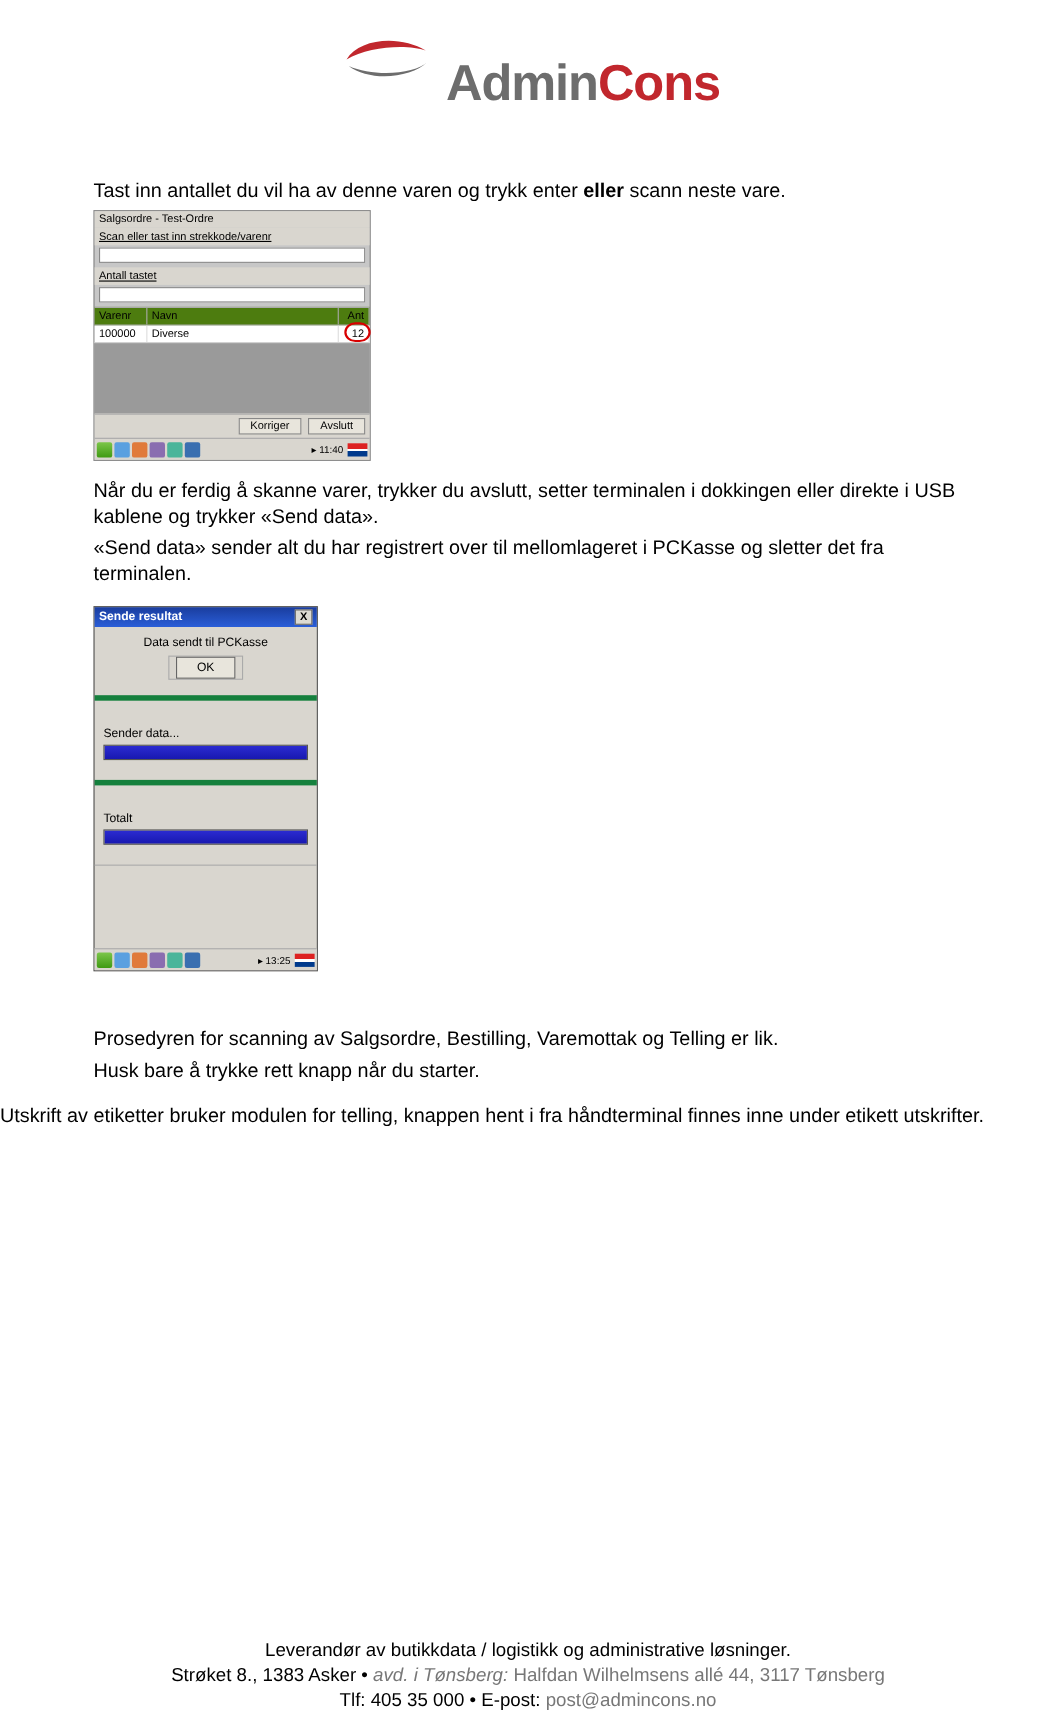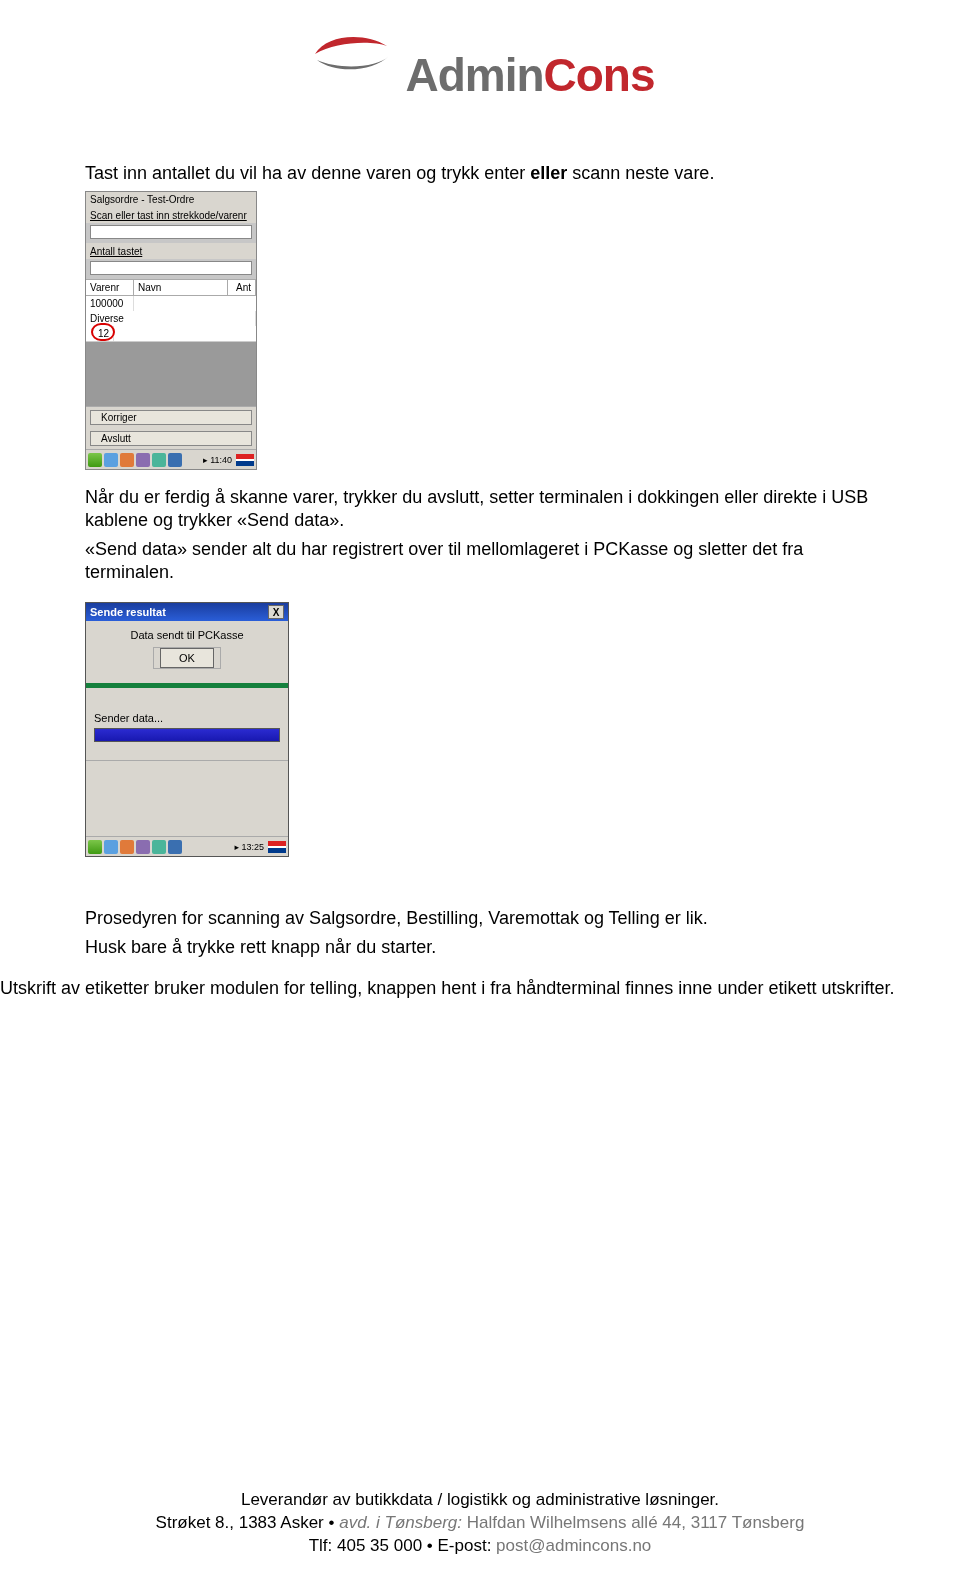--- a/index.html
+++ b/index.html
@@ -32,21 +32,21 @@
   .content {
     padding: 0 85px 0 85px;
   }
   .content-full {
     padding: 0 0 0 0;
   }
   p.para { margin: 0 0 6px 0; line-height: 1.28; }
 
   
   .win1 {
-    width: 172px;
+    width: 252px;
     background: #c7c7c7;
     border: 1px solid #888;
     font-family: Tahoma, sans-serif;
     font-size: 10px;
     color: #000;
     margin: 4px 0 16px 0;
   }
   .win1 .titlebar {
     background: #d9d6cf;
     padding: 2px 4px;
@@ -57,37 +57,36 @@
     text-decoration: underline;
   }
   .win1 .input {
     margin: 2px 4px 4px 4px;
     background: #fff;
     border: 1px solid #888;
     height: 14px;
   }
   .win1 .headers {
     display: flex;
-    background: #ffffff;
+    background: #4d7c0f;
     border-top: 1px solid #aaa;
     border-bottom: 1px solid #aaa;
     align-items: flex-end;
   }
   .win1 .headers div {
     padding: 2px 4px;
     border-right: 1px solid #aaa;
   }
   .win1 .col-varenr { width: 48px; }
   .win1 .col-navn { flex: 1; }
   .win1 .col-ant { width: 28px; text-align: right; border-right: none; }
   .win1 .datarow {
     display: flex;
     background: #fff;
     border-bottom: 1px solid #ccc;
-    flex-direction: column;
   }
   .win1 .datarow div {
     padding: 2px 4px;
     border-right: 1px solid #ddd;
   }
   .win1 .datarow .col-ant {
     position: relative;
   }
   .win1 .circle {
     position: absolute;
@@ -100,21 +99,20 @@
     background: #9a9a9a;
     height: 64px;
   }
   .win1 .btnrow {
     display: flex;
     background: #d9d6cf;
     padding: 3px 4px;
     gap: 6px;
     justify-content: flex-end;
     border-top: 1px solid #aaa;
-    flex-direction: column;
   }
   .winbtn {
     background: #e8e5dc;
     border: 1px solid #888;
     padding: 1px 10px;
     font-size: 10px;
   }
   .taskbar {
     display: flex;
     align-items: center;
@@ -281,20 +279,24 @@
       <div class="body">
         <div>Data sendt til PCKasse</div>
         <div class="okarea">
           <span class="okbtn">OK</span>
         </div>
       </div>
       <div class="section first">
         <div>Sender data...</div>
         <div class="progress"></div>
       </div>
+      <div class="section">
+        <div>Totalt</div>
+        <div class="progress"></div>
+      </div>
       <div class="spacer"></div>
       <div class="taskbar">
         <span class="tb-icon tb-start"></span>
         <span class="tb-icon tb-generic1"></span>
         <span class="tb-icon tb-generic2"></span>
         <span class="tb-icon tb-generic3"></span>
         <span class="tb-icon tb-generic4"></span>
         <span class="tb-icon tb-generic5"></span>
         <span class="tb-time">▸ <span>13:25</span></span>
         <span class="tb-flag"></span>

